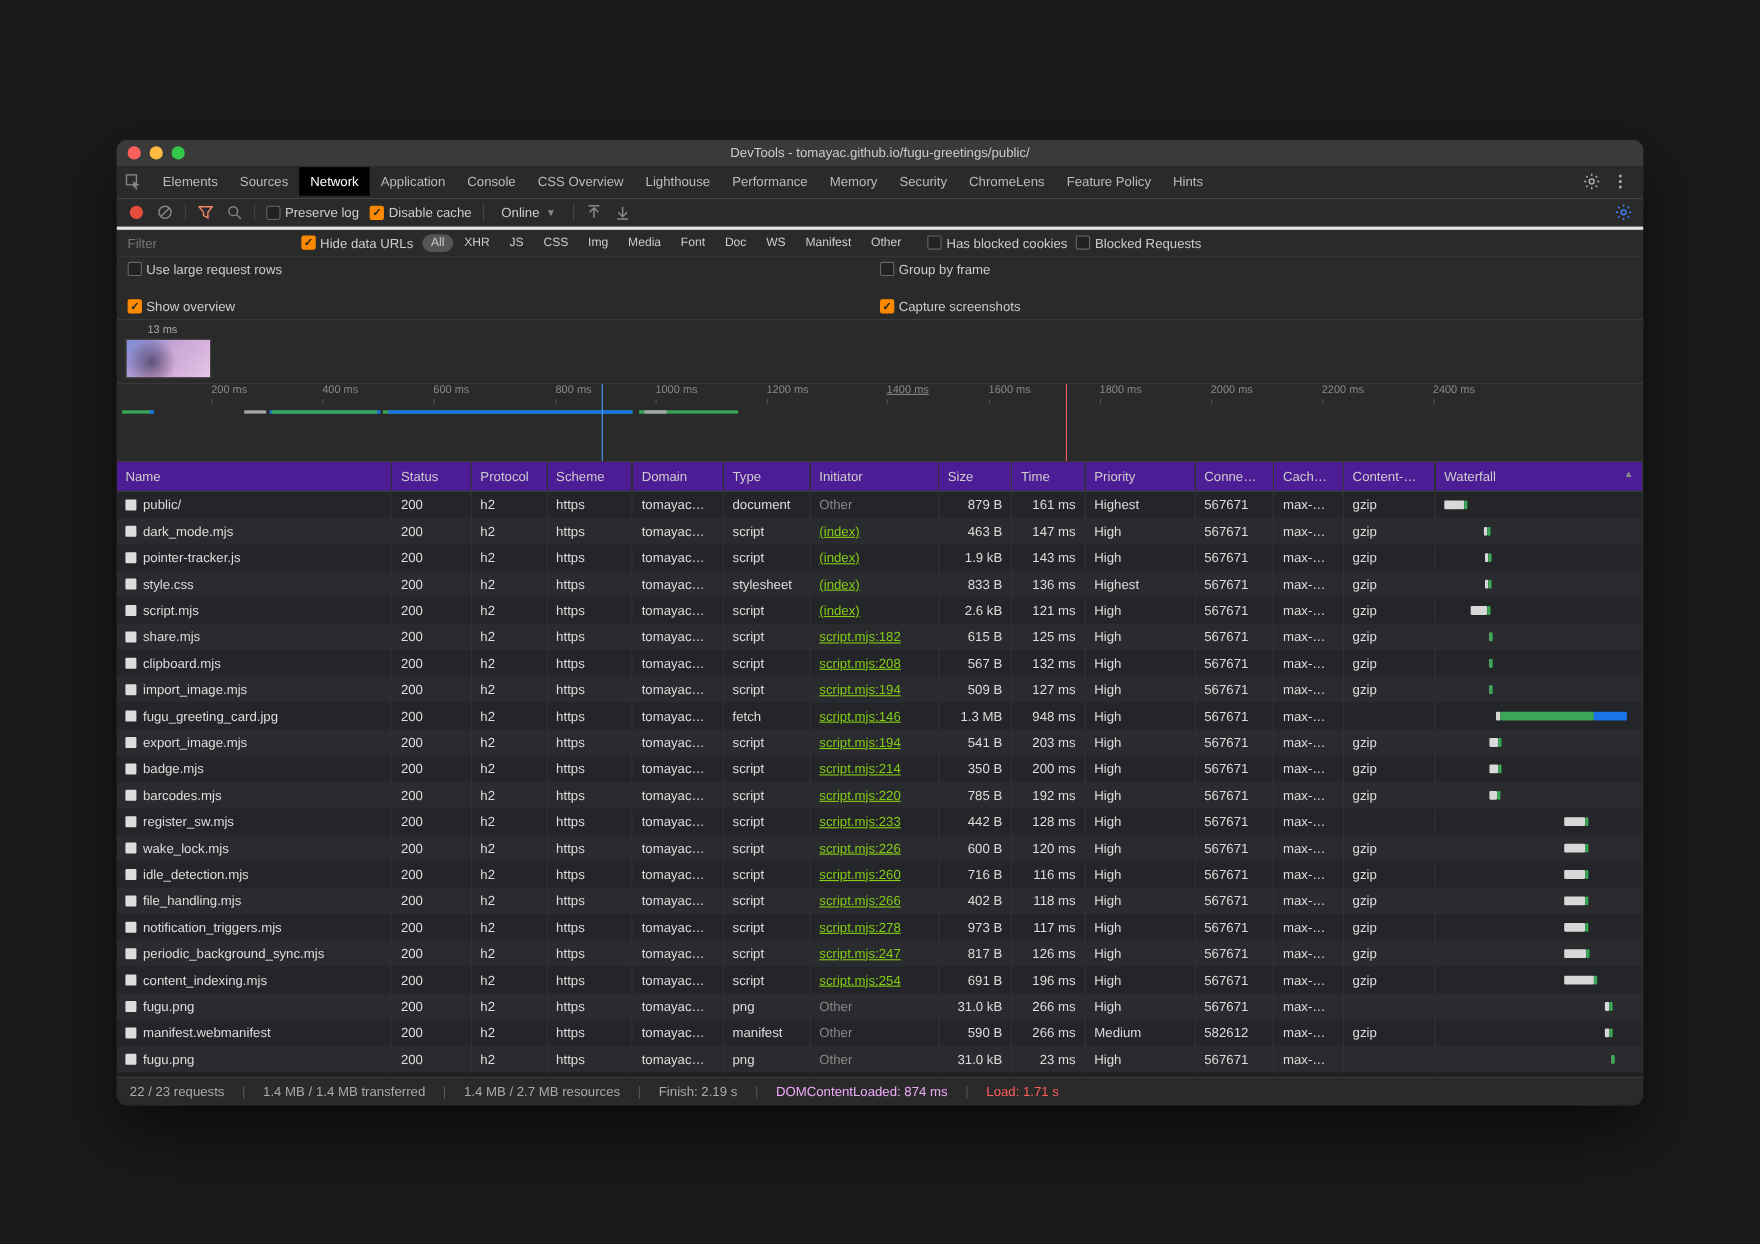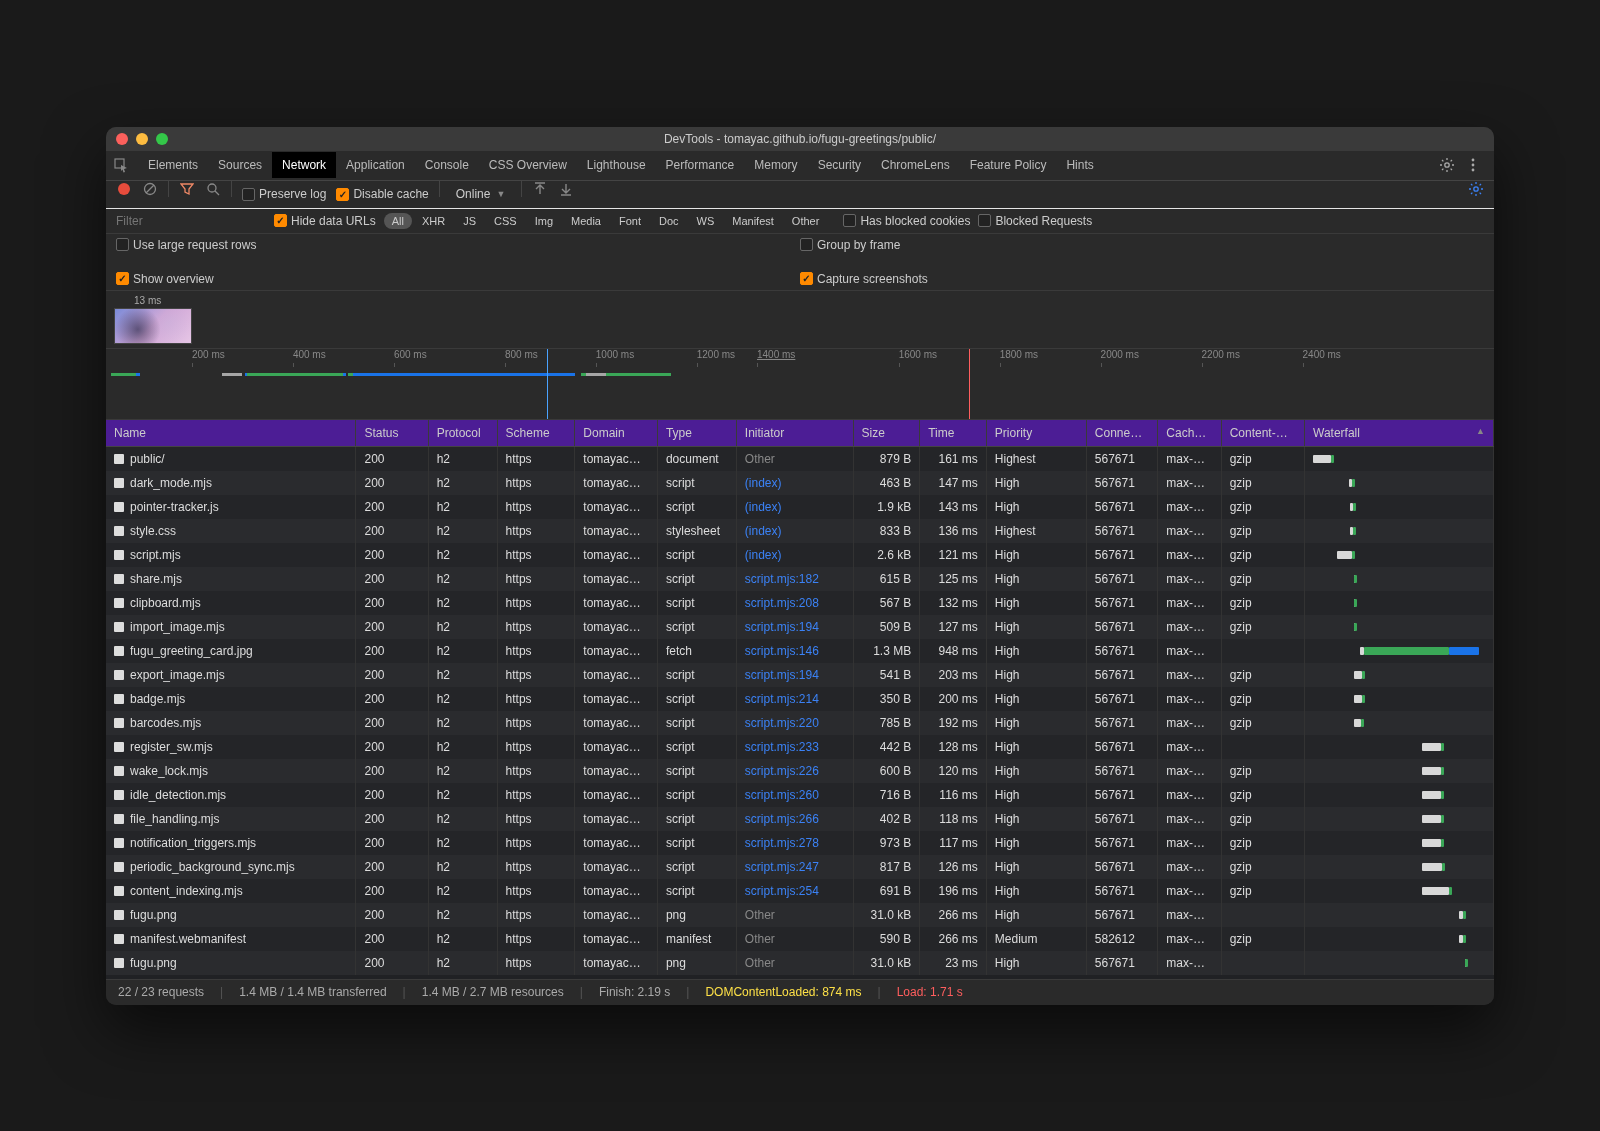--- a/index.html
+++ b/index.html
@@ -46,24 +46,25 @@
   padding: 0 6px;
   gap: 2px;
 }
 .tab-icon { width: 18px; height: 18px; display: flex; align-items: center; justify-content: center; color: #888; margin-right: 6px; }
 .tab { padding: 6px 10px; color: #bbb; cursor: pointer; font-size: 12px; }
 .tab.active { background: #000; color: #fff; border-radius: 0; }
 .tabs-spacer { flex: 1; }
 .toolbar {
   height: 28px;
   display: flex;
+  align-items: center;
   gap: 10px;
   padding: 0 10px;
   background: #2a2a2a;
-  border-bottom: 1px solid #e5e5e5;
+  border-bottom: 3px solid #e5e5e5;
 }
 .tb-icon { width: 16px; height: 16px; display: flex; align-items: center; justify-content: center; color: #888; cursor: pointer; }
 .tb-sep { width: 1px; height: 16px; background: #444; }
 .checkbox { width: 13px; height: 13px; border: 1px solid #666; border-radius: 2px; display: inline-flex; align-items: center; justify-content: center; margin-right: 4px; background: #222; }
 .checkbox.checked { background: #ff8a00; border-color: #ff8a00; }
 .checkbox.checked::after { content: "✓"; color: #222; font-size: 10px; font-weight: bold; }
 .cb-label { display: flex; align-items: center; color: #ccc; font-size: 12px; }
 .select { display: flex; align-items: center; gap: 6px; color: #ccc; padding: 2px 6px; }
 .filterbar {
   display: flex;
@@ -112,38 +113,38 @@
 }
 .nettable td {
   padding: 3px 8px;
   color: #ddd;
   border-right: 1px solid #333;
   white-space: nowrap;
 }
 .nettable tr.even td { background: #242528; }
 .nettable tr.odd td { background: #2a2b2e; }
 .file-icon { width: 10px; height: 10px; background: #ddd; display: inline-block; margin-right: 6px; border-radius: 1px; vertical-align: middle; }
-.initiator-link { color: #3b82f6; }
+.initiator-link { text-decoration: underline; color: #84cc16; }
 .initiator-other { color: #888; }
 .num { text-align: right; }
 .wf-cell { position: relative; height: 18px; width: 100%; }
 .wf-bar { position: absolute; height: 8px; top: 5px; border-radius: 1px; }
 .statusbar {
   height: 26px;
   background: #2a2a2a;
   border-top: 1px solid #3a3a3a;
   display: flex;
   align-items: center;
   gap: 16px;
   padding: 0 12px;
   font-size: 12px;
   color: #aaa;
 }
 .statusbar .sep { color: #555; }
-.dcl { color: #fde047; }
+.dcl { color: #f0abfc; }
 .load { color: #ff5e5e; }
 svg { display: block; }
 .sort-ind { float:right; color:#888; font-size:9px; }
 </style>
 </head>
 <body>
 
 <div class="window">
 
   <div class="titlebar">
@@ -309,21 +310,21 @@
   </div>
 
   <div class="timeline">
     <div class="ruler" id="ruler">
         <div class="tick" style="left: 85.96px;">200 ms</div>
         <div class="tick" style="left: 186.92px;">400 ms</div>
         <div class="tick" style="left: 287.88px;">600 ms</div>
         <div class="tick" style="left: 399px;">800 ms</div>
         <div class="tick" style="left: 489.8px;">1000 ms</div>
         <div class="tick" style="left: 590.76px;">1200 ms</div>
-        <div class="tick" style="left: 651px; text-decoration: underline;">1400 ms</div>
+        <div class="tick" style="left: 700px; text-decoration: underline;">1400 ms</div>
         <div class="tick" style="left: 792.68px;">1600 ms</div>
         <div class="tick" style="left: 893.64px;">1800 ms</div>
         <div class="tick" style="left: 994.6px;">2000 ms</div>
         <div class="tick" style="left: 1095.56px;">2200 ms</div>
         <div class="tick" style="left: 1196.52px;">2400 ms</div>
       </div>
     <div class="tl-bars" id="tl-bars">
         <div class="tl-bar" style="left: 5.048px; width: 27.764px; background: rgb(58, 167, 87);"></div>
         <div class="tl-bar" style="left: 30.288px; width: 4.0384px; background: rgb(26, 115, 232);"></div>
         <div class="tl-bar" style="left: 116.104px; width: 20.192px; background: rgb(166, 166, 166);"></div>

